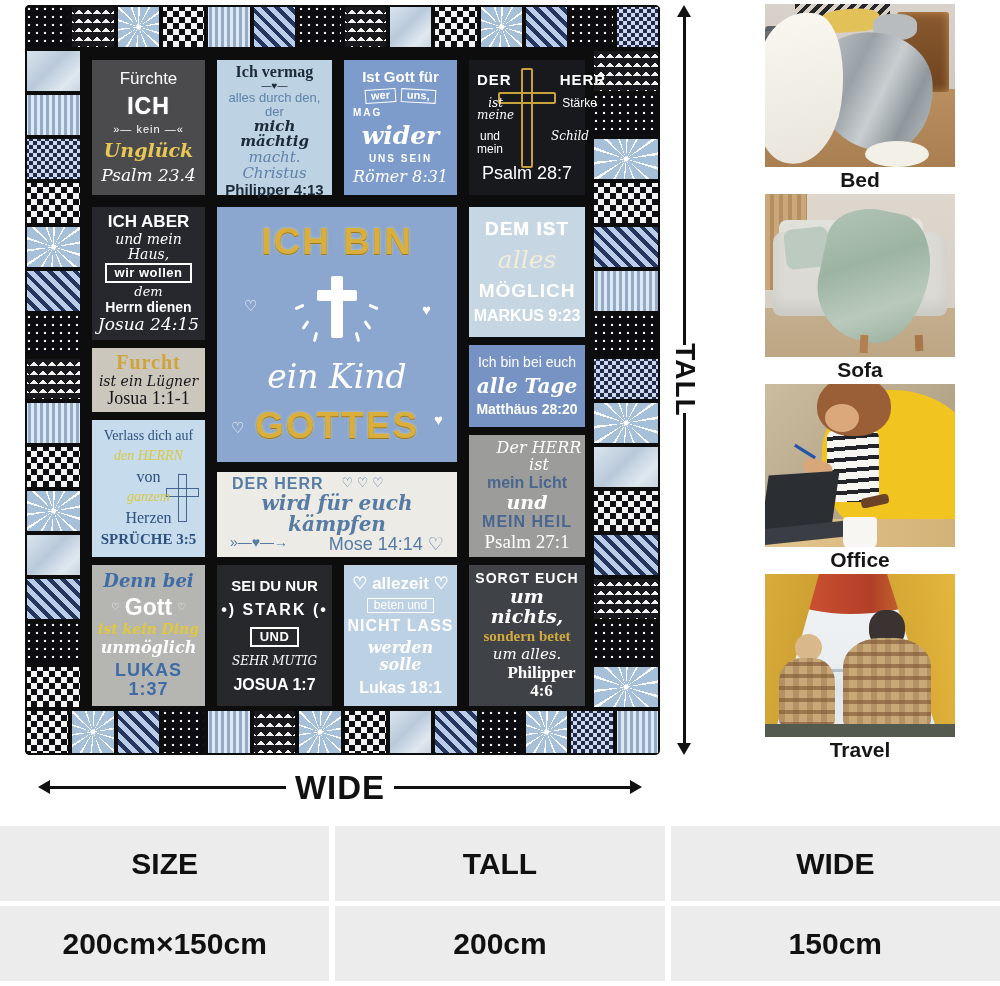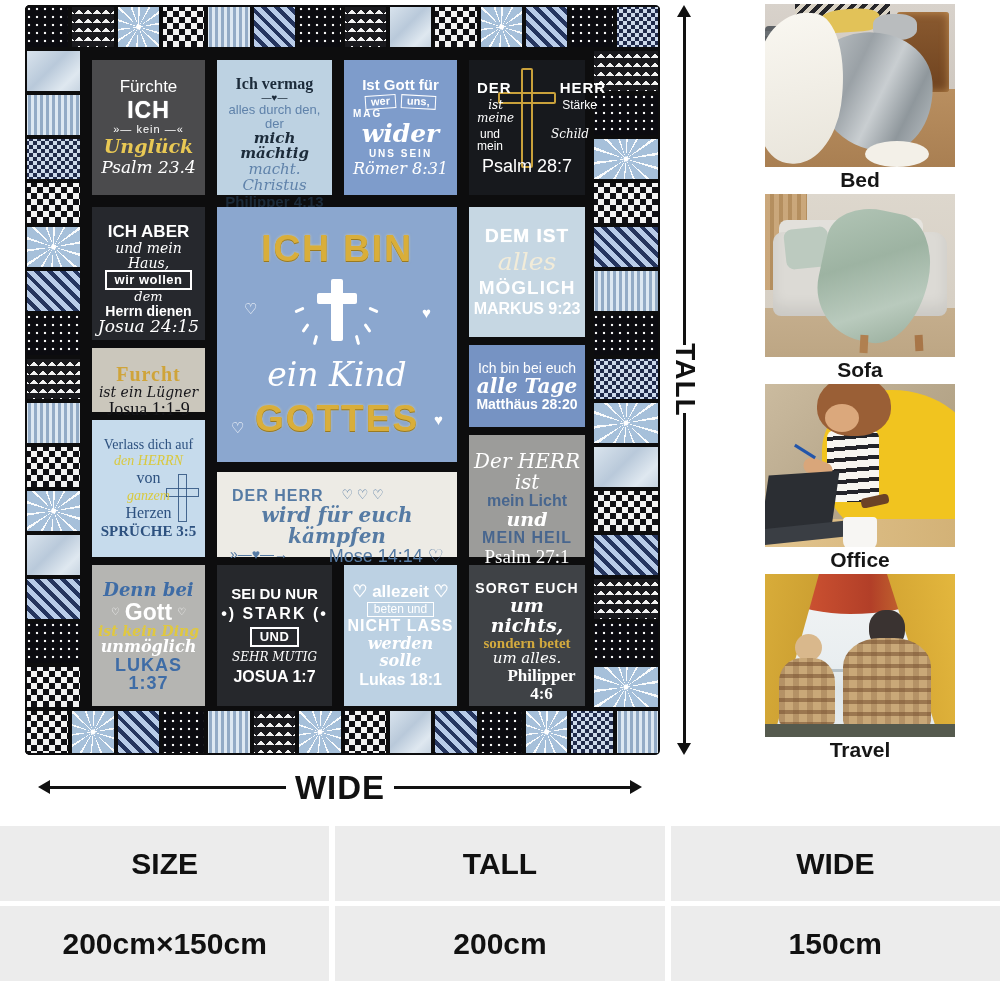--- a/index.html
+++ b/index.html
@@ -18,21 +18,21 @@
   .pat-checker{background:conic-gradient(#101014 25%,#f2f2f2 0 50%,#101014 0 75%,#f2f2f2 0);background-size:12px 12px;}
   .pat-hounds{background:conic-gradient(#202a4a 25%,#cdd9ea 0 50%,#202a4a 0 75%,#cdd9ea 0);background-size:8px 8px;}
   .pat-diag{background:repeating-linear-gradient(45deg,#25355e 0 4px,#b9cce8 4px 9px);}
   .pat-dots{background-color:#0b0b10;background-image:radial-gradient(#f5f5f5 1.3px,transparent 1.6px);background-size:8px 8px;}
   .pat-tri{background-color:#f2f2f2;background-image:conic-gradient(from -45deg at 50% 100%,#1a1a1e 0 90deg,transparent 0);background-size:9px 9px;}
   .pat-burst{background-color:#a6c0da;background-image:radial-gradient(circle at 50% 50%,#fff 0 2px,transparent 3px),repeating-conic-gradient(from 0deg at 50% 50%,rgba(255,255,255,.95) 0 5deg,rgba(255,255,255,0) 5deg 26deg);}
   .pat-stripes{background:repeating-linear-gradient(90deg,#dde8f2 0 3px,#93abc6 3px 6px);}
   .pat-marble{background:linear-gradient(135deg,#dce6ef 0%,#b9c9da 45%,#dfe8f0 75%,#c2d0de 100%);}
 
   .panel{position:absolute;box-sizing:border-box;display:flex;flex-direction:column;align-items:center;
-         justify-content:space-evenly;text-align:center;padding:16px 3px;line-height:1.05;}
+         justify-content:space-evenly;text-align:center;padding:4px 3px;line-height:1.05;}
   .script{font-family:"DejaVu Serif",serif;font-style:italic;}
   .ln{display:block;}
 
   #p-psalm234{left:67px;top:55px;width:113px;height:135px;background:#4b4b4d;color:#fff;}
   #p-psalm234 .a{font-size:17px;}
   #p-psalm234 .b{font-size:23px;font-weight:bold;letter-spacing:1px;text-shadow:0 0 1px #fff;}
   #p-psalm234 .c{font-size:11px;letter-spacing:1px;}
   #p-psalm234 .d{font-size:19px;font-weight:bold;color:#e8c854;}
   #p-psalm234 .e{font-size:17px;}
 
@@ -102,21 +102,21 @@
 
   #p-sprueche35{left:67px;top:415px;width:113px;height:137px;background:#c6dbec;color:#2d517f;}
   #p-sprueche35 .a{font-size:14px;font-family:"Liberation Serif",serif;z-index:1;}
   #p-sprueche35 .y{color:#d9c93e;z-index:1;}
   #p-sprueche35 .c{font-size:16px;font-family:"Liberation Serif",serif;z-index:1;}
   #p-sprueche35 .d{font-size:15px;font-family:"Liberation Serif",serif;font-weight:bold;z-index:1;}
   .ncross-v{position:absolute;right:18px;top:54px;width:9px;height:48px;border:1.5px solid #2d517f;box-sizing:border-box;opacity:.85;}
   .ncross-h{position:absolute;right:6px;top:68px;width:33px;height:9px;border:1.5px solid #2d517f;box-sizing:border-box;opacity:.85;}
 
   #p-psalm271{left:444px;top:430px;width:116px;height:122px;background:#9c9c9a;color:#fff;}
-  #p-psalm271 .a{font-size:20px;}
+  #p-psalm271 .a{font-size:16px;margin-left:24px;}
   #p-psalm271 .b{font-size:16px;font-weight:bold;color:#48668e;}
   #p-psalm271 .c{font-size:19px;font-weight:bold;}
   #p-psalm271 .d{font-size:16px;font-weight:bold;color:#48668e;letter-spacing:1px;}
   #p-psalm271 .e{font-size:19px;font-family:"Liberation Serif",serif;}
 
   #p-mose1414{left:192px;top:467px;width:240px;height:85px;background:#edebe5;color:#567ba4;}
   #p-mose1414 .row1{display:flex;width:100%;justify-content:flex-start;gap:18px;padding-left:12px;box-sizing:border-box;}
   #p-mose1414 .a{font-size:16px;font-weight:bold;letter-spacing:1px;}
   #p-mose1414 .h{font-size:13px;}
   #p-mose1414 .b{font-size:20px;font-weight:bold;}
@@ -389,21 +389,21 @@
 
     <div class="panel" id="p-matthaeus2820">
       <span class="ln a">Ich bin bei euch</span>
       <span class="ln b script">alle Tage</span>
       <span class="ln c">Matthäus 28:20</span>
     </div>
 
     <div class="panel" id="p-josua119">
       <span class="ln a">Furcht</span>
       <span class="ln b script">ist ein Lügner</span>
-      <span class="ln c">Josua 1:1-9</span>
+      <span class="ln c">Josua 1:1-1</span>
     </div>
 
     <div class="panel" id="p-sprueche35">
       <span class="ncross-v"></span>
       <span class="ncross-h"></span>
       <span class="ln a">Verlass dich auf</span>
       <span class="ln a y script">den HERRN</span>
       <span class="ln c">von</span>
       <span class="ln a y script">ganzem</span>
       <span class="ln c">Herzen</span>

